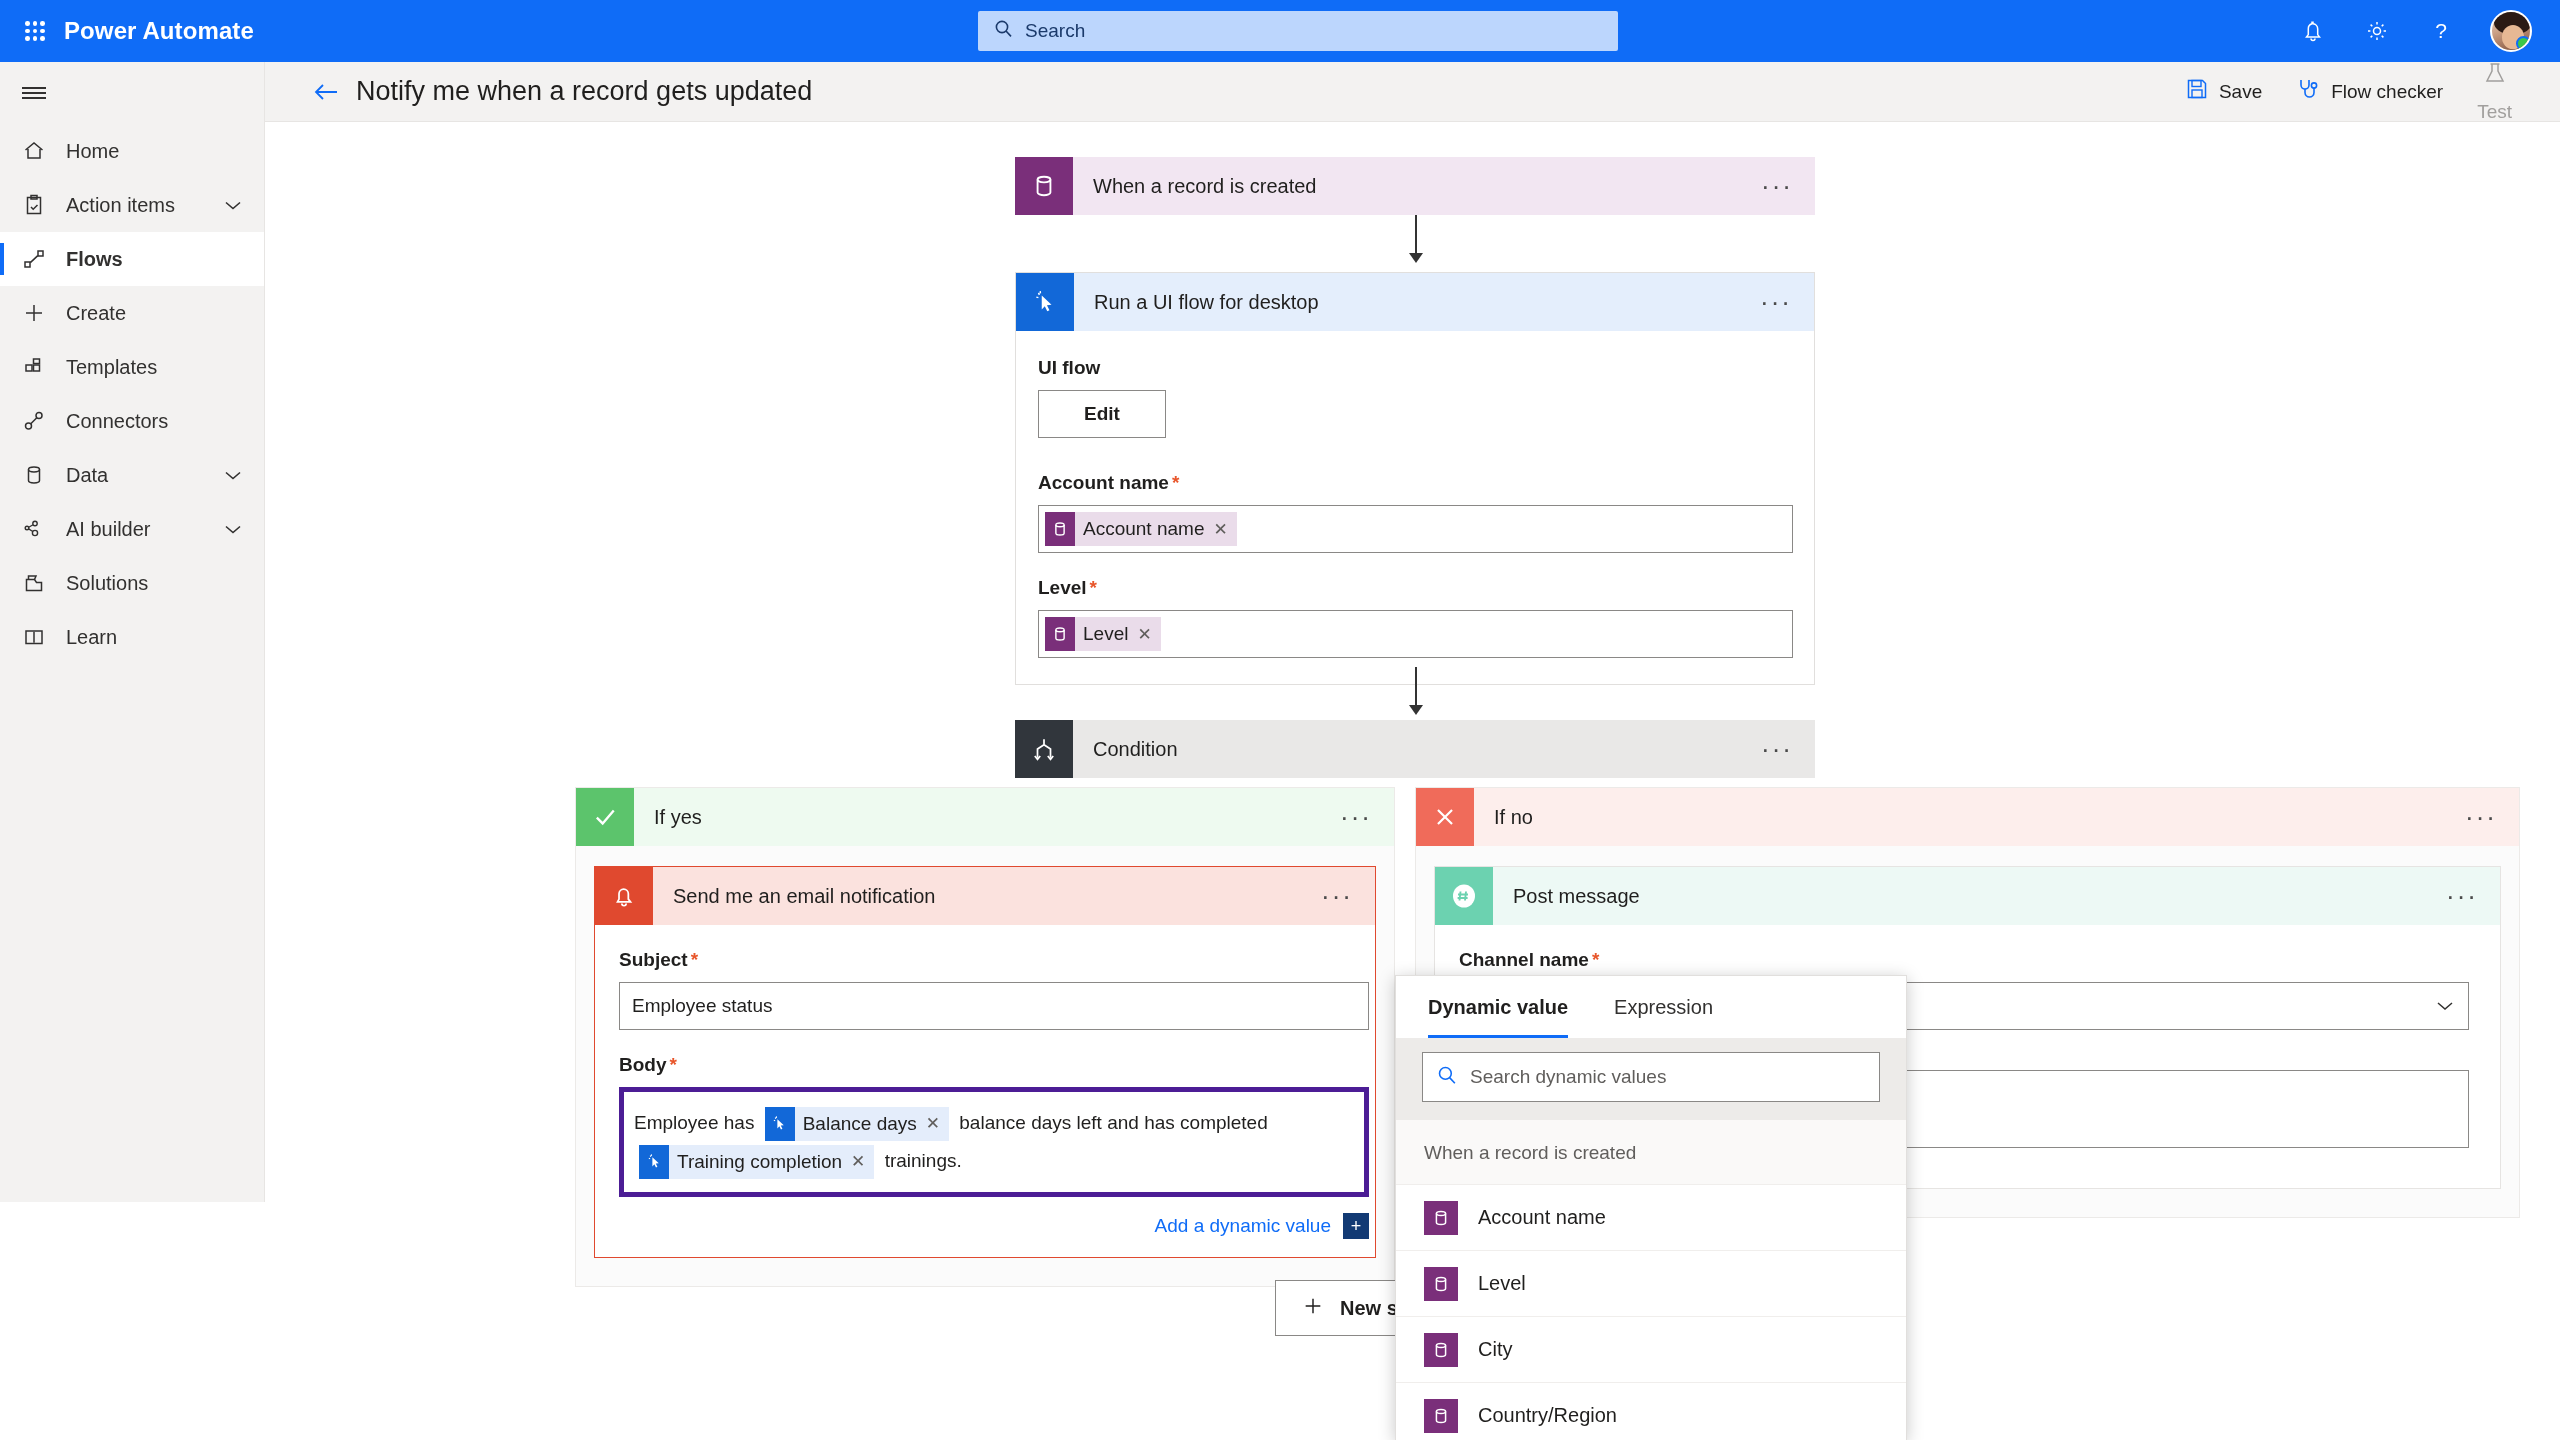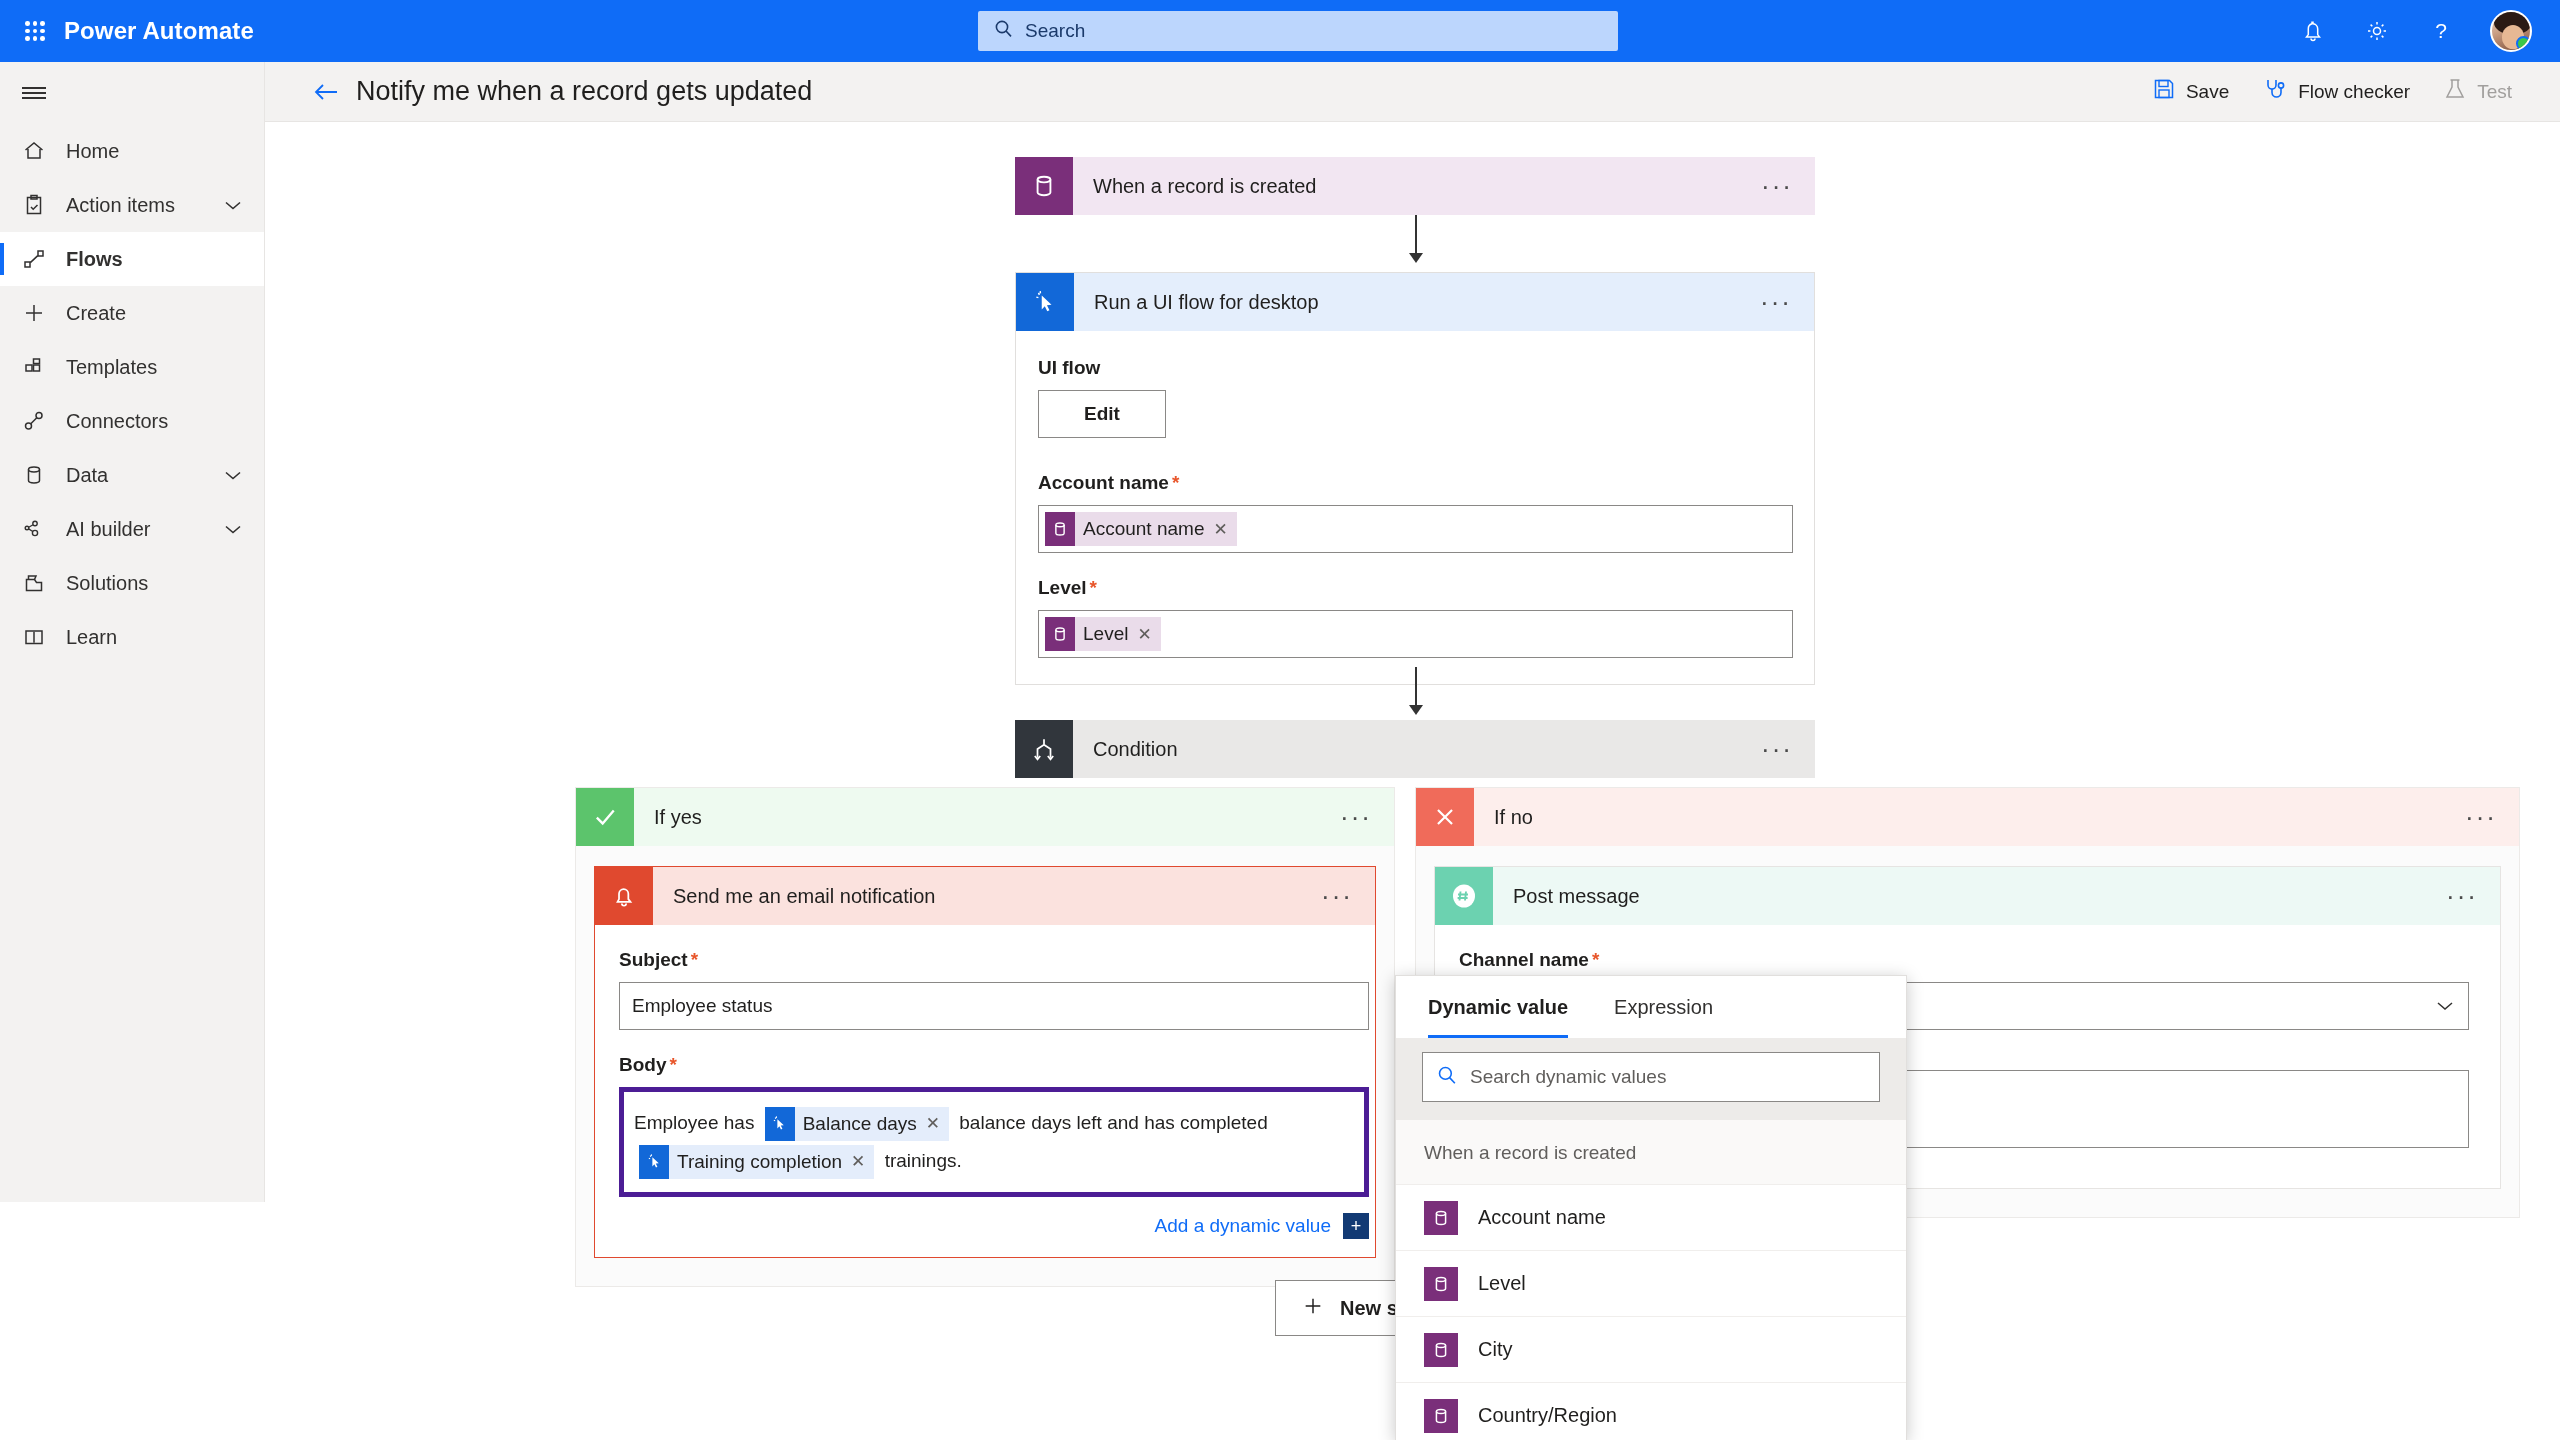--- a/index.html
+++ b/index.html
@@ -62,21 +62,21 @@
   
   .cmdbar {
     position: absolute; top: 62px; left: 265px; width: 2295px; height: 60px;
     background: #f3f2f1; border-bottom: 1px solid #e7e5e3;
     display: flex; align-items: center;
   }
   .backbtn { margin-left: 48px; cursor: pointer; display: flex; align-items: center; }
   .flowtitle { margin-left: 17px; font-size: 27px; color: #201f1e; }
   .cmdright { position: absolute; right: 48px; display: flex; align-items: center; gap: 34px; }
   .cmdbtn { display: flex; align-items: center; gap: 11px; cursor: pointer; font-size: 19px; color: #201f1e; }
-  .cmdbtn.disabled { color: #a19f9d; cursor: default; }
+  .cmdbtn.disabled { color: #a19f9d; cursor: default; flex-direction: column; }
 
   
   .canvas { position: absolute; top: 122px; left: 265px; width: 2295px; height: 1318px; background: #ffffff; }
 
   .card { position: absolute; background: #ffffff; }
   .cardhead { display: flex; align-items: center; height: 58px; position: relative; }
   .cardicon { width: 58px; height: 58px; display: flex; align-items: center; justify-content: center; flex: 0 0 58px; }
   .cardtitle { margin-left: 20px; font-size: 20px; color: #201f1e; }
   .ellipsis { position: absolute; right: 22px; top: 50%; transform: translateY(-50%);
     font-size: 26px; letter-spacing: 2px; color: #4a4a4a; cursor: pointer; line-height: 10px; }

